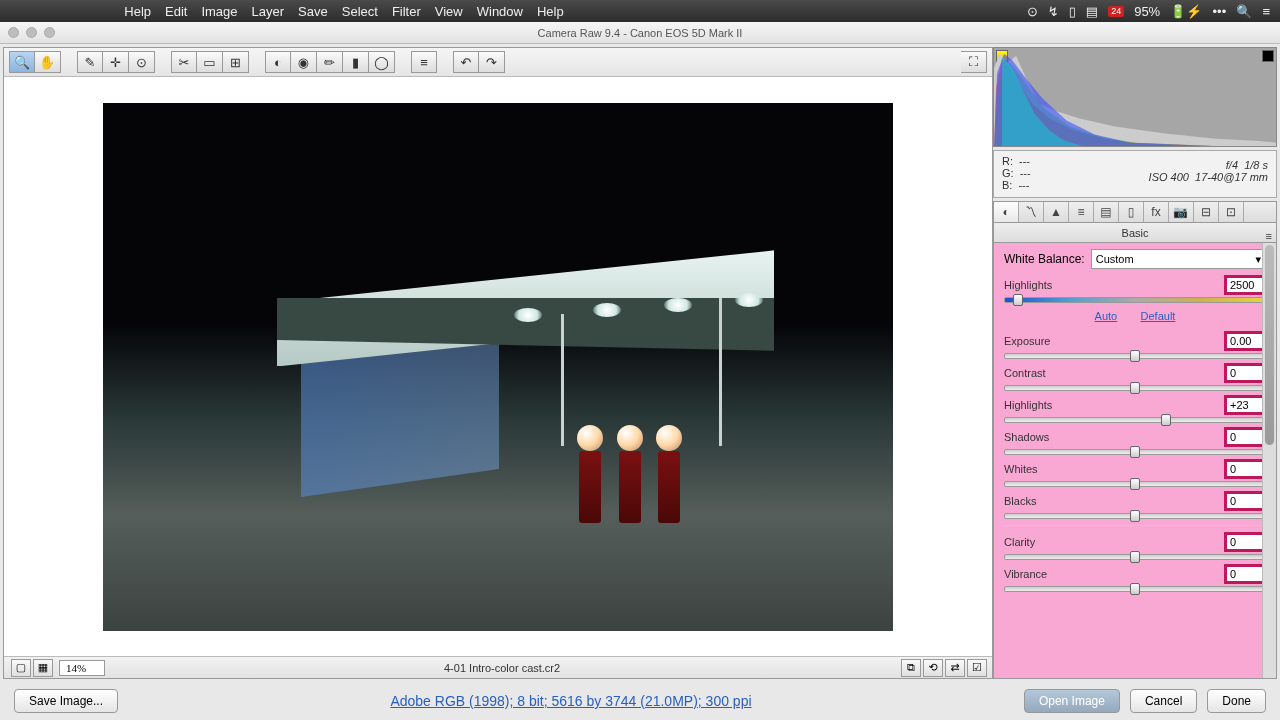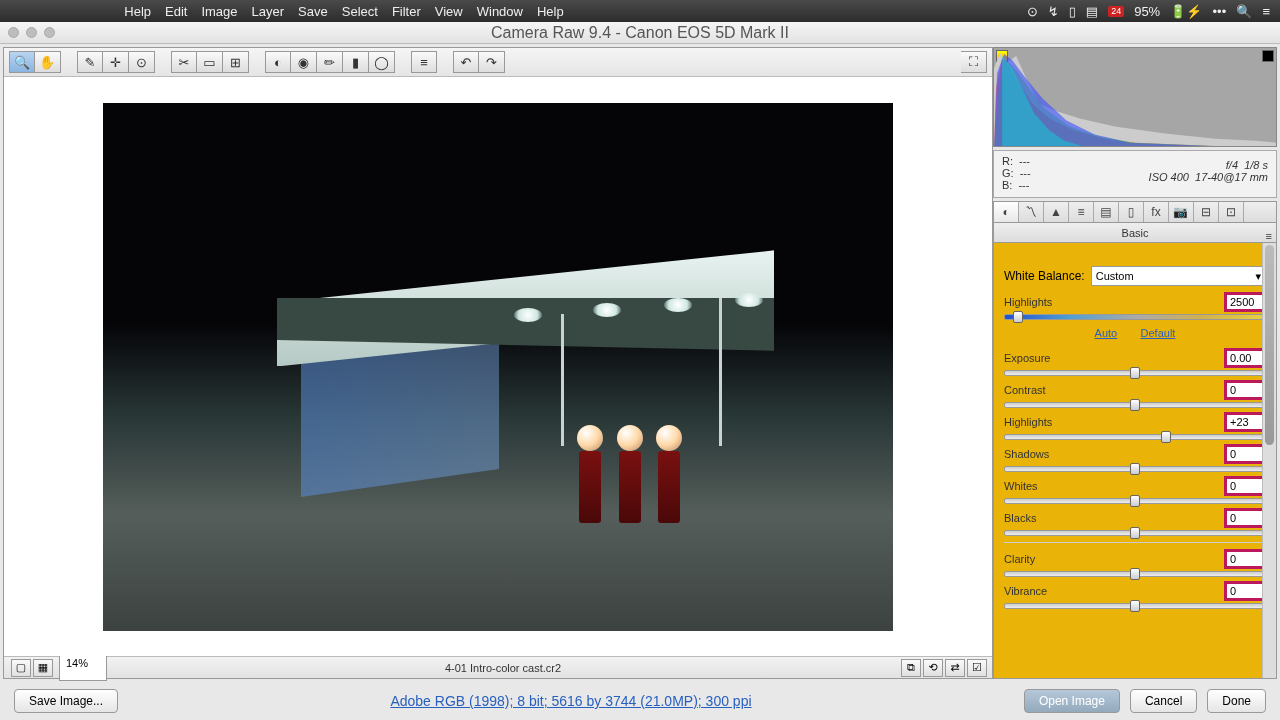--- a/index.html
+++ b/index.html
@@ -10,21 +10,21 @@
 .mac-menubar .apple { margin-right: 10px; }
 .mac-menubar .app-name { font-weight: 700; margin-right: 14px; margin-top: 48px; }
 .mac-menubar .menu-item { margin-right: 14px; cursor: default; }
 .mac-menubar .right { margin-left: auto; display: flex; align-items: center; gap: 10px; }
 .mac-menubar .calendar { background:#c22; color:#fff; font-size:9px; padding:1px 3px; border-radius:2px; line-height:1; }
 
 
 .window-titlebar { height: 22px; background: linear-gradient(#f6f6f6,#e2e2e2); border-bottom: 1px solid #bbb; display: flex; align-items: center; position: relative; }
 .traffic-lights { display: flex; gap: 7px; margin-left: 8px; }
 .traffic-lights span { width: 11px; height: 11px; border-radius: 50%; background: #bdbdbd; border:1px solid #aaa; }
-.window-title { position: absolute; left: 0; right: 0; text-align: center; color: #555; font-size: 16px; pointer-events:none; }
+.window-title { position: absolute; left: 0; right: 0; text-align: center; color: #555; font-size: 11px; pointer-events:none; }
 
 
 .cr-main { display: flex; height: calc(720px - 22px - 22px - 38px); }
 .cr-left { flex: 1; display: flex; flex-direction: column; border: 1px solid #999; margin: 3px 0 3px 3px; background: #fff; }
 .cr-right { width: 284px; margin: 3px 3px 3px 0; display: flex; flex-direction: column; }
 
 
 .tool-row { display: flex; align-items: center; padding: 3px 5px; border-bottom: 1px solid #bbb; background: linear-gradient(#f5f5f5,#e5e5e5); }
 .tool-group { display: flex; gap: 0; margin-right: 8px; }
 .tool { width: 26px; height: 22px; border: 1px solid #999; background: linear-gradient(#fafafa,#ddd); display: flex; align-items: center; justify-content: center; cursor: pointer; font-size: 13px; color:#333; }
@@ -39,41 +39,41 @@
 .canopy{position:absolute;left:22%;top:28%;width:63%;height:22%;background:linear-gradient(180deg,#e8f3f0,#b5c9c4);clip-path:polygon(0 45%,100% 0,100% 55%,0 100%);}
 .canopy-dark{position:absolute;left:22%;top:37%;width:63%;height:10%;background:#384944;clip-path:polygon(0 0,100% 0,100% 100%,0 80%);}
 .spot{position:absolute;width:28px;height:14px;background:radial-gradient(circle,#fff,#cfe7e2 60%,transparent);border-radius:50%;}
 .pump{position:absolute;bottom:20%;width:26px;height:100px;}
 .pump .globe{width:26px;height:26px;border-radius:50%;background:radial-gradient(circle at 35% 30%,#fff,#ffd9a8,#b86);}
 .pump .body{width:22px;height:72px;margin:0 auto;background:linear-gradient(#7a1010,#4a0808);border-radius:3px;}
 .pole{position:absolute;width:3px;background:#c9d2cf;}
 
 
 .preview-bottom { height: 22px; border-top: 1px solid #bbb; display: flex; align-items: center; padding: 0 5px; background:linear-gradient(#f2f2f2,#e2e2e2); }
-.zoom-select { border:1px solid #999; padding:1px 18px 11px 6px; background:#fff; font-size:11px; }
+.zoom-select { border:1px solid #999; padding:1px 18px 1px 6px; background:#fff; font-size:11px;font-family:Liberation Serif, serif; }
 .filename { flex:1; text-align:center; color:#333; font-size:11px; }
 .mini-btn { width:20px; height:18px; border:1px solid #999; background:linear-gradient(#fafafa,#e0e0e0); margin-left:2px; display:flex;align-items:center;justify-content:center;font-size:11px; }
 
 
 .histogram { height: 100px; background: #a6a6a6; border: 1px solid #888; position:relative; overflow:hidden; margin-bottom:3px; }
 .hist-svg{position:absolute;inset:0;}
 .clip-ind{position:absolute;top:2px;width:12px;height:12px;background:#000;border:1px solid #666;}
 .clip-ind.l{left:2px;background:linear-gradient(#ff0,#fa0);} .clip-ind.r{right:2px;}
 .info-box { height: 48px; border:1px solid #aaa; background:#f2f2f2; display:flex; font-size:11px; color:#333; margin-bottom:3px; }
 .info-col{flex:1;padding:4px 8px;}
 .info-row{display:flex;gap:6px;}
 
 .panel-tabs { display:flex; border:1px solid #999; background:linear-gradient(#eee,#ddd); margin-bottom:0; }
 .ptab{width:25px;height:20px;border-right:1px solid #aaa;display:flex;align-items:center;justify-content:center;font-size:12px;cursor:pointer;color:#444;}
 .ptab.active{background:linear-gradient(#fff,#e8e8e8);}
 
 .panel-title{height:20px;background:linear-gradient(#eee,#ddd);border:1px solid #999;border-top:none;text-align:center;font-size:11px;color:#333;line-height:20px;position:relative;}
 .panel-title .menu-dots{position:absolute;right:4px;top:3px;}
 
-.panel-body{flex:1;overflow-y:auto;border:1px solid #999;border-top:none;background:#eab308;padding:23px 10px;position:relative;}
+.panel-body{flex:1;overflow-y:auto;border:1px solid #999;border-top:none;background:#f9a8d4;padding:6px 10px;position:relative;}
 .panel-scroll{position:absolute;right:0;top:0;bottom:0;width:14px;background:#ddd;border-left:1px solid #bbb;}
 .panel-scroll .thumb{position:absolute;left:2px;right:2px;top:2px;height:200px;background:linear-gradient(#bbb,#999);border-radius:6px;}
 
 .wb-row{display:flex;align-items:center;margin-bottom:6px;gap:6px;}
 .wb-select{flex:1;border:1px solid #999;background:#fff;height:20px;padding:0 4px;font-size:11px;display:flex;align-items:center;justify-content:space-between;}
 
 .slider-row{margin-bottom:4px;}
 .slider-top{display:flex;justify-content:space-between;align-items:center;font-size:11px;color:#333;}
 .slider-val{width:42px;text-align:left;border:3px solid #be185d;background:#fff;padding:1px 3px;font-size:11px;}
 .track{height:6px;background:linear-gradient(#ccc,#eee);border:1px solid #999;border-radius:2px;position:relative;margin-top:2px;}

